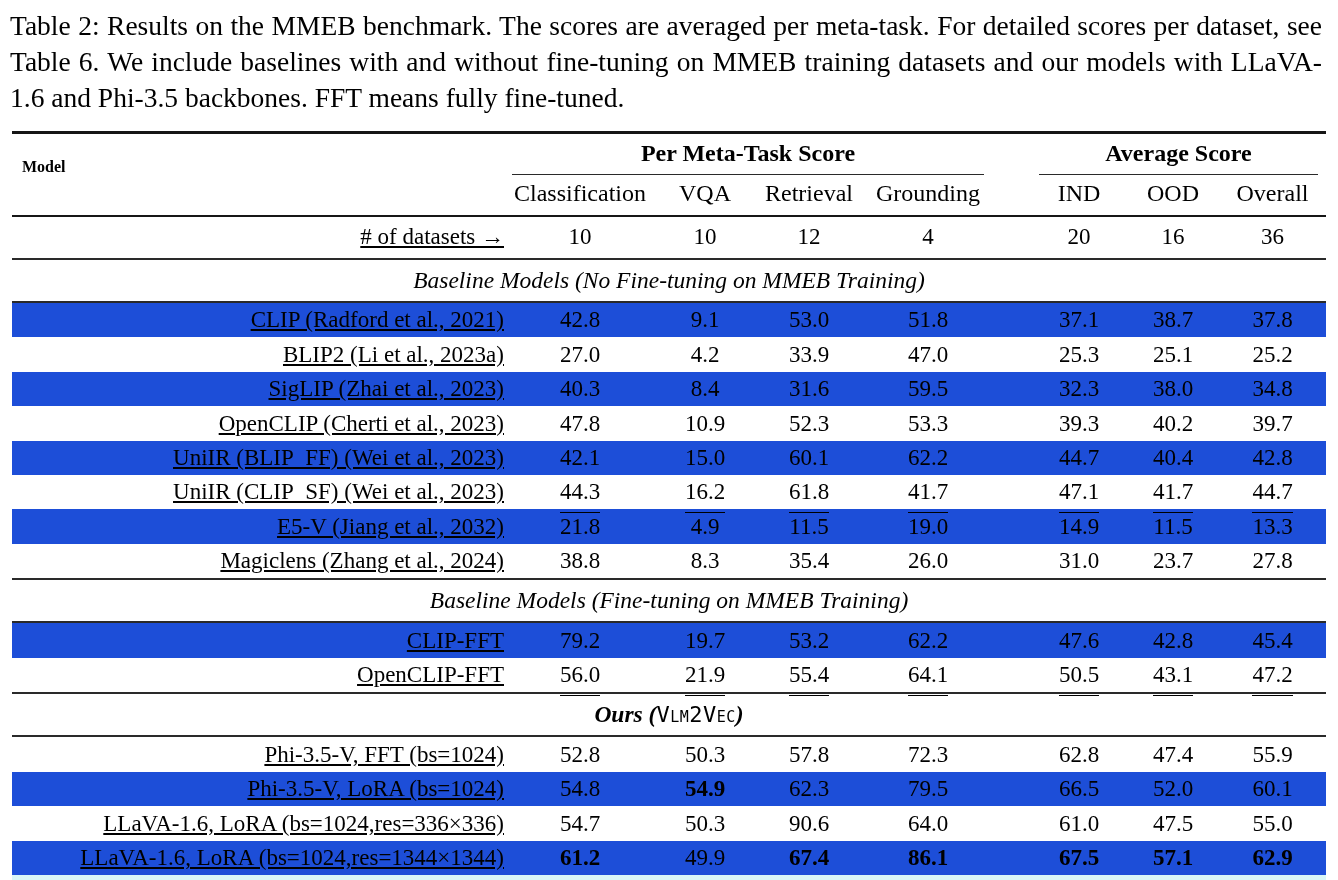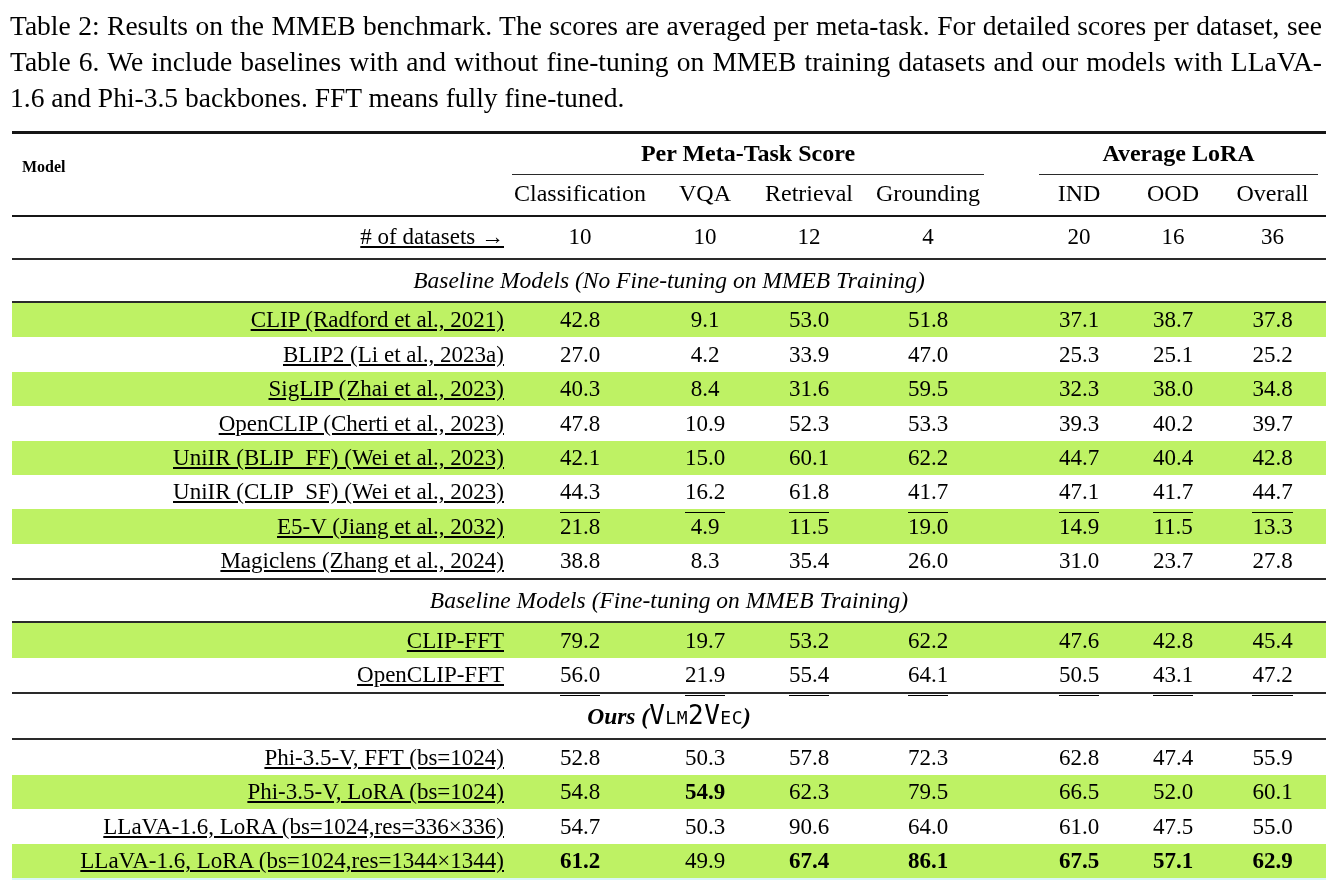--- a/index.html
+++ b/index.html
@@ -78,24 +78,24 @@
     padding: 5px 0 6px 0;
     border-top: 2px solid #2a2a2a;
     border-bottom: 2px solid #2a2a2a;
   }
   .sec-pre { font-style: italic; font-weight: bold; }
   .brand {
     font-style: normal;
     font-weight: normal;
     font-family: "DejaVu Sans Mono", monospace;
     font-variant: small-caps;
-    font-size: 26px;
+    font-size: 22px;
     letter-spacing: 0.5px;
   }
-  tr.shaded { background: #bef264; }
+  tr.shaded { background: #1d4ed8; }
   tr.delta  { background: #d9f6f8; }
   td.b { font-weight: bold; }
   span.u { border-bottom: 1.6px solid #000; padding-bottom: 8px; }
 </style>
 </head>
 <body>
 
 <div class="caption">Table 2: Results on the MMEB benchmark. The scores are averaged per meta-task. For detailed scores per dataset, see Table 6. We include baselines with and without fine-tuning on MMEB training datasets and our models with LLaVA-1.6 and Phi-3.5 backbones. FFT means fully fine-tuned.</div>
 
 <table class="results">
@@ -111,21 +111,21 @@
       <col class="c-overall">
   </colgroup>
   <thead>
     <tr class="group-row">
       <th class="model-h" rowspan="2">Model</th>
       <th class="group" colspan="4">
         <span class="cmid">Per Meta-Task Score</span>
       </th>
       <th class="gap-top" rowspan="1"></th>
       <th class="group" colspan="3">
-        <span class="cmid">Average LoRA</span>
+        <span class="cmid">Average Score</span>
       </th>
     </tr>
     <tr class="sub-row">
       <th>Classification</th>
       <th>VQA</th>
       <th>Retrieval</th>
       <th>Grounding</th>
       <th class="gap-sub"></th>
       <th>IND</th>
       <th>OOD</th>

